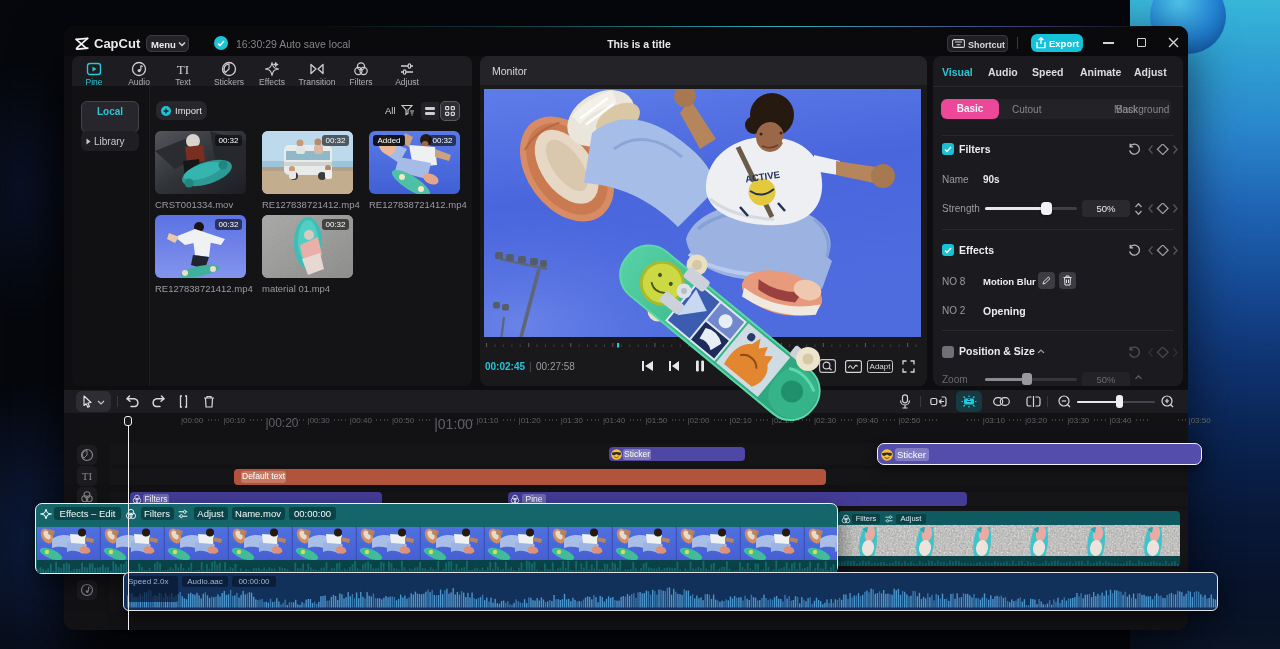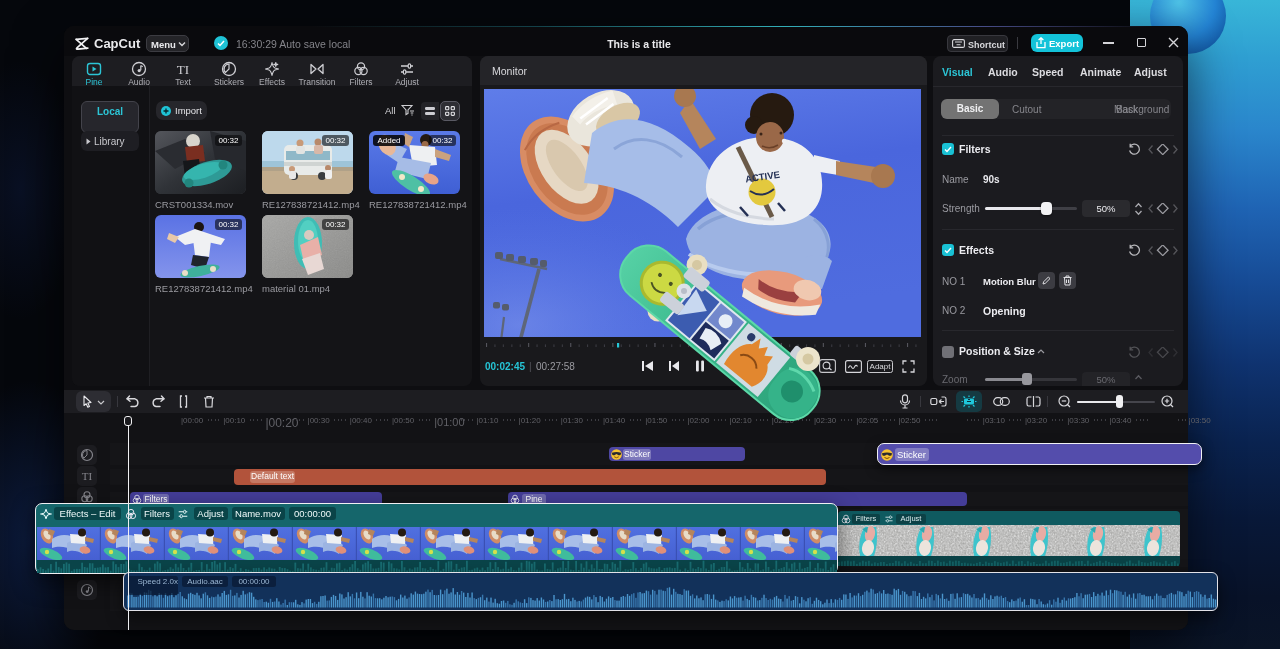--- a/index.html
+++ b/index.html
@@ -425,21 +425,21 @@
 <path d="M1 4.5 V1 H4.5 M8.5 1 H12 V4.5 M12 8.5 V12 H8.5 M4.5 12 H1 V8.5" stroke="#d8d8dc" stroke-width="1.3" fill="none"></path>
   </svg>
 <div class="abs" style="left:933px;top:56px;width:250px;height:330px;background:#1b1b1f;border-radius:8px;overflow:hidden;" id="rp"></div>
 <div class="abs" style="left:942px;top:66px;font-size:10.5px;font-weight:bold;color:#2cc5d6;">Visual</div>
 <div class="abs" style="left:988px;top:66px;font-size:10.5px;font-weight:bold;color:#dcdce0;">Audio</div>
 <div class="abs" style="left:1032px;top:66px;font-size:10.5px;font-weight:bold;color:#dcdce0;">Speed</div>
 <div class="abs" style="left:1080px;top:66px;font-size:10.5px;font-weight:bold;color:#dcdce0;">Animate</div>
 <div class="abs" style="left:1134px;top:66px;font-size:10.5px;font-weight:bold;color:#dcdce0;">Adjust</div>
 <div class="abs" style="left:933px;top:86px;width:250px;height:1px;background:#28282d;"></div>
 <div class="abs" style="left:941px;top:99px;width:230px;height:20px;background:#232327;border-radius:6px;"></div>
-<div class="abs" style="left:941px;top:99px;width:58px;height:20px;background:#737373;border-radius:6px;text-align:center;line-height:20px;font-size:10px;font-weight:bold;color:#f0f0f2;">Basic</div>
+<div class="abs" style="left:941px;top:99px;width:58px;height:20px;background:#ec4899;border-radius:6px;text-align:center;line-height:20px;font-size:10px;font-weight:bold;color:#f0f0f2;">Basic</div>
 <div class="abs" style="left:1012px;top:104px;font-size:10px;color:#85858b;">Cutout</div>
 <div class="abs" style="left:1084px;top:104px;font-size:10px;color:#85858b;margin-left:30px;">Mask</div>
 <div class="abs" style="left:1116px;top:104px;font-size:10px;color:#85858b;">Background</div>
 <div class="abs" style="left:942px;top:135px;width:232px;height:1px;background:#28282d;"></div>
 <div class="abs" style="left:942px;top:143px;width:12px;height:12px;background:#19c1d4;border-radius:3px;"></div>
 <svg class="abs" style="left:944px;top:146px;" width="8" height="7" viewBox="0 0 8 7">
     <path d="M1 3.5 L3 5.5 L7 1" stroke="#fff" stroke-width="1.4" fill="none"></path>
   </svg>
 <div class="abs" style="left:959px;top:143px;font-size:10.5px;font-weight:bold;color:#ececf0;">Filters</div>
 <svg class="abs" style="left:1128px;top:143px;opacity:1.0;" width="13" height="13" viewBox="0 0 13 13">
@@ -472,21 +472,21 @@
   </svg>
 <div class="abs" style="left:959px;top:244px;font-size:10.5px;font-weight:bold;color:#ececf0;">Effects</div>
 <svg class="abs" style="left:1128px;top:244px;opacity:1.0;" width="13" height="13" viewBox="0 0 13 13">
     <path d="M2.2 3.5 A5 5 0 1 1 1.6 7.5 M2.2 0.8 V3.8 H5.2" stroke="#b8b8bc" stroke-width="1.3" fill="none"></path>
   </svg>
 <svg class="abs" style="left:1148px;top:245px;opacity:1.0;" width="30" height="11" viewBox="0 0 30 11">
     <path d="M4.5 1.5 L1 5.5 L4.5 9.5" stroke="#55555a" stroke-width="1.3" fill="none"></path>
     <rect x="11" y="1.5" width="7.5" height="7.5" transform="rotate(45 14.75 5.25)" fill="none" stroke="#9a9aa0" stroke-width="1.3"></rect>
     <path d="M25.5 1.5 L29 5.5 L25.5 9.5" stroke="#55555a" stroke-width="1.3" fill="none"></path>
   </svg>
-<div class="abs" style="left:942px;top:276px;font-size:10px;color:#9a9aa0;">NO 1</div>
+<div class="abs" style="left:942px;top:276px;font-size:10px;color:#9a9aa0;">NO 8</div>
 <div class="abs" style="left:983px;top:276px;font-size:9.5px;font-weight:bold;color:#ececf0;">Motion Blur</div>
 <div class="abs" style="left:1038px;top:272px;width:17px;height:17px;background:#3c3c42;border-radius:4px;"></div>
 <svg class="abs" style="left:1042px;top:276px;" width="9" height="9" viewBox="0 0 9 9">
 <path d="M1 8 L1.6 5.8 L6.4 1 L8 2.6 L3.2 7.4 Z" fill="none" stroke="#e0e0e4" stroke-width="1"></path>
   </svg>
 <div class="abs" style="left:1059px;top:272px;width:17px;height:17px;background:#3c3c42;border-radius:4px;"></div>
 <svg class="abs" style="left:1063px;top:275px;" width="9" height="11" viewBox="0 0 9 11">
 <path d="M0.5 2.5 H8.5 M3 2.5 V1 H6 V2.5 M1.5 2.5 L2 10 H7 L7.5 2.5 M3.5 4.5 V8 M5.5 4.5 V8" stroke="#e0e0e4" stroke-width="1" fill="none"></path>
   </svg>
 <div class="abs" style="left:942px;top:305px;font-size:10px;color:#9a9aa0;">NO 2</div>
@@ -594,21 +594,21 @@
 <div class="abs" style="left:349.8px;top:416px;font-size:8px;color:#606066;">|00:40</div>
 <div class="abs" style="left:376.3px;top:418.5px;width:1px;height:2.5px;background:#3c3c42;"></div>
 <div class="abs" style="left:379.9px;top:418.5px;width:1px;height:2.5px;background:#3c3c42;"></div>
 <div class="abs" style="left:383.5px;top:418.5px;width:1px;height:2.5px;background:#3c3c42;"></div>
 <div class="abs" style="left:387.1px;top:418.5px;width:1px;height:2.5px;background:#3c3c42;"></div>
 <div class="abs" style="left:392.0px;top:416px;font-size:8px;color:#606066;">|00:50</div>
 <div class="abs" style="left:418.5px;top:418.5px;width:1px;height:2.5px;background:#3c3c42;"></div>
 <div class="abs" style="left:422.1px;top:418.5px;width:1px;height:2.5px;background:#3c3c42;"></div>
 <div class="abs" style="left:425.7px;top:418.5px;width:1px;height:2.5px;background:#3c3c42;"></div>
 <div class="abs" style="left:429.3px;top:418.5px;width:1px;height:2.5px;background:#3c3c42;"></div>
-<div class="abs" style="left:434.2px;top:416px;font-size:11px;color:#606066;">|01:00</div>
+<div class="abs" style="left:434.2px;top:416px;font-size:14px;color:#606066;">|01:00</div>
 <div class="abs" style="left:460.7px;top:418.5px;width:1px;height:2.5px;background:#3c3c42;"></div>
 <div class="abs" style="left:464.3px;top:418.5px;width:1px;height:2.5px;background:#3c3c42;"></div>
 <div class="abs" style="left:467.9px;top:418.5px;width:1px;height:2.5px;background:#3c3c42;"></div>
 <div class="abs" style="left:471.5px;top:418.5px;width:1px;height:2.5px;background:#3c3c42;"></div>
 <div class="abs" style="left:476.4px;top:416px;font-size:8px;color:#606066;">|01:10</div>
 <div class="abs" style="left:502.9px;top:418.5px;width:1px;height:2.5px;background:#3c3c42;"></div>
 <div class="abs" style="left:506.5px;top:418.5px;width:1px;height:2.5px;background:#3c3c42;"></div>
 <div class="abs" style="left:510.1px;top:418.5px;width:1px;height:2.5px;background:#3c3c42;"></div>
 <div class="abs" style="left:513.7px;top:418.5px;width:1px;height:2.5px;background:#3c3c42;"></div>
 <div class="abs" style="left:518.6px;top:416px;font-size:8px;color:#606066;">|01:20</div>
@@ -644,21 +644,21 @@
 <div class="abs" style="left:771.8px;top:416px;font-size:8px;color:#606066;">|02:20</div>
 <div class="abs" style="left:798.3px;top:418.5px;width:1px;height:2.5px;background:#3c3c42;"></div>
 <div class="abs" style="left:801.9px;top:418.5px;width:1px;height:2.5px;background:#3c3c42;"></div>
 <div class="abs" style="left:805.5px;top:418.5px;width:1px;height:2.5px;background:#3c3c42;"></div>
 <div class="abs" style="left:809.1px;top:418.5px;width:1px;height:2.5px;background:#3c3c42;"></div>
 <div class="abs" style="left:814.0px;top:416px;font-size:8px;color:#606066;">|02:30</div>
 <div class="abs" style="left:840.5px;top:418.5px;width:1px;height:2.5px;background:#3c3c42;"></div>
 <div class="abs" style="left:844.1px;top:418.5px;width:1px;height:2.5px;background:#3c3c42;"></div>
 <div class="abs" style="left:847.7px;top:418.5px;width:1px;height:2.5px;background:#3c3c42;"></div>
 <div class="abs" style="left:851.3px;top:418.5px;width:1px;height:2.5px;background:#3c3c42;"></div>
-<div class="abs" style="left:856.2px;top:416px;font-size:8px;color:#606066;">|02:05</div>
+<div class="abs" style="left:856.2px;top:416px;font-size:8px;color:#606066;">|09:40</div>
 <div class="abs" style="left:882.7px;top:418.5px;width:1px;height:2.5px;background:#3c3c42;"></div>
 <div class="abs" style="left:886.3px;top:418.5px;width:1px;height:2.5px;background:#3c3c42;"></div>
 <div class="abs" style="left:889.9px;top:418.5px;width:1px;height:2.5px;background:#3c3c42;"></div>
 <div class="abs" style="left:893.5px;top:418.5px;width:1px;height:2.5px;background:#3c3c42;"></div>
 <div class="abs" style="left:898.4px;top:416px;font-size:8px;color:#606066;">|02:50</div>
 <div class="abs" style="left:924.9px;top:418.5px;width:1px;height:2.5px;background:#3c3c42;"></div>
 <div class="abs" style="left:928.5px;top:418.5px;width:1px;height:2.5px;background:#3c3c42;"></div>
 <div class="abs" style="left:932.1px;top:418.5px;width:1px;height:2.5px;background:#3c3c42;"></div>
 <div class="abs" style="left:935.7px;top:418.5px;width:1px;height:2.5px;background:#3c3c42;"></div>
 <div class="abs" style="left:940.6px;top:416px;font-size:8px;color:#606066;margin-top:32px;">|03:00</div>
@@ -718,21 +718,21 @@
     <circle cx="7.2" cy="8.6" r="1.4" fill="#85858b"></circle>
   </svg>
 <div class="abs" style="left:609px;top:447px;width:136px;height:14px;background:#4e47a3;border-radius:4px;"></div>
 <svg class="abs" style="left:610.5px;top:448.5px;" width="11" height="11" viewBox="0 0 12 12">
     <circle cx="6" cy="6" r="5.8" fill="#f5c332"></circle>
     <path d="M1 4.2 Q6 2.6 11 4.2 L10.6 6.2 Q8.8 7.4 7.4 6.2 L6 5.4 L4.6 6.2 Q3.2 7.4 1.4 6.2 Z" fill="#2a2a30"></path>
     <path d="M3.5 8.5 Q6 10.5 8.5 8.5" stroke="#7a4a10" stroke-width="1" fill="none"></path>
   </svg>
 <div class="abs" style="left:623px;top:448.5px;width:28px;height:11px;background:rgba(235,235,245,0.3);border-radius:2.5px;text-align:center;line-height:11px;font-size:8.5px;color:#fff;">Sticker</div>
 <div class="abs" style="left:234px;top:469px;width:592px;height:15.5px;background:#b2533b;border-radius:4px;"></div>
-<div class="abs" style="left:250px;top:471px;width:45px;height:11.5px;background:rgba(255,235,225,0.25);border-radius:3px;text-align:center;line-height:11.5px;font-size:8.5px;color:#fff;">Default text</div>
+<div class="abs" style="left:241px;top:471px;width:45px;height:11.5px;background:rgba(255,235,225,0.25);border-radius:3px;text-align:center;line-height:11.5px;font-size:8.5px;color:#fff;">Default text</div>
 <div class="abs" style="left:129.5px;top:492px;width:252.5px;height:14px;background:#443d98;border-radius:4px;"></div>
 <svg class="abs" style="left:131.5px;top:494px;" width="10" height="10" viewBox="0 0 12 12">
     <circle cx="6" cy="4.2" r="2.8" fill="none" stroke="#e8e8f2" stroke-width="1"></circle>
     <circle cx="4.2" cy="7.8" r="2.8" fill="none" stroke="#e8e8f2" stroke-width="1"></circle>
     <circle cx="7.8" cy="7.8" r="2.8" fill="none" stroke="#e8e8f2" stroke-width="1"></circle>
   </svg>
 <div class="abs" style="left:143px;top:493.5px;width:26px;height:11px;background:rgba(235,235,245,0.26);border-radius:2.5px;text-align:center;line-height:11px;font-size:8.5px;color:#fff;">Filters</div>
 <div class="abs" style="left:508px;top:492px;width:459px;height:14px;background:#443d98;border-radius:4px;"></div>
 <svg class="abs" style="left:510px;top:494px;" width="10" height="10" viewBox="0 0 12 12">
     <circle cx="6" cy="4.2" r="2.8" fill="none" stroke="#e8e8f2" stroke-width="1"></circle>
@@ -1786,21 +1786,21 @@
     <rect x="1075.1" y="20.3" width="1.4" height="13.2" fill="#4a95cc"></rect>
     <rect x="1077.2" y="22.8" width="1.4" height="10.7" fill="#3776ad"></rect>
     <rect x="1079.3" y="20.8" width="1.4" height="12.7" fill="#4a95cc"></rect>
     <rect x="1081.4" y="24.6" width="1.4" height="8.9" fill="#3776ad"></rect>
     <rect x="1083.5" y="24.0" width="1.4" height="9.5" fill="#4a95cc"></rect>
     <rect x="1085.6" y="20.5" width="1.4" height="13.0" fill="#4a95cc"></rect>
     <rect x="1087.7" y="24.7" width="1.4" height="8.8" fill="#4a95cc"></rect>
     <rect x="1089.8" y="25.5" width="1.4" height="8.0" fill="#4a95cc"></rect>
     <rect x="1091.9" y="22.0" width="1.4" height="11.5" fill="#4a95cc"></rect>
   </svg>
-<div class="abs" style="left:128px;top:575.5px;width:50px;height:19px;background:rgba(8,24,48,0.7);border-radius:2.5px;text-align:right;line-height:11px;font-size:8px;color:#9ab6d2;">Speed 2.0x</div>
+<div class="abs" style="left:128px;top:575.5px;width:50px;height:26px;background:rgba(8,24,48,0.7);border-radius:2.5px;text-align:left;line-height:11px;font-size:8px;color:#9ab6d2;">Speed 2.0x</div>
 <div class="abs" style="left:182px;top:575.5px;width:46px;height:11px;background:rgba(8,24,48,0.7);border-radius:2.5px;text-align:center;line-height:11px;font-size:8px;color:#9ab6d2;">Audio.aac</div>
 <div class="abs" style="left:232px;top:575.5px;width:44px;height:11px;background:rgba(8,24,48,0.7);border-radius:2.5px;text-align:center;line-height:11px;font-size:8px;color:#9ab6d2;">00:00:00</div>
 <svg class="abs" style="left:600px;top:235px;overflow:visible;" width="270" height="210" viewBox="0 0 270 210">
 <defs>
 <linearGradient id="deck" x1="0" y1="0" x2="1" y2="0">
 <stop offset="0" stop-color="#55d0a4"></stop>
         <stop offset="0.4" stop-color="#3cba8e"></stop>
         <stop offset="1" stop-color="#2aa078"></stop>
 </linearGradient>
 </defs>

